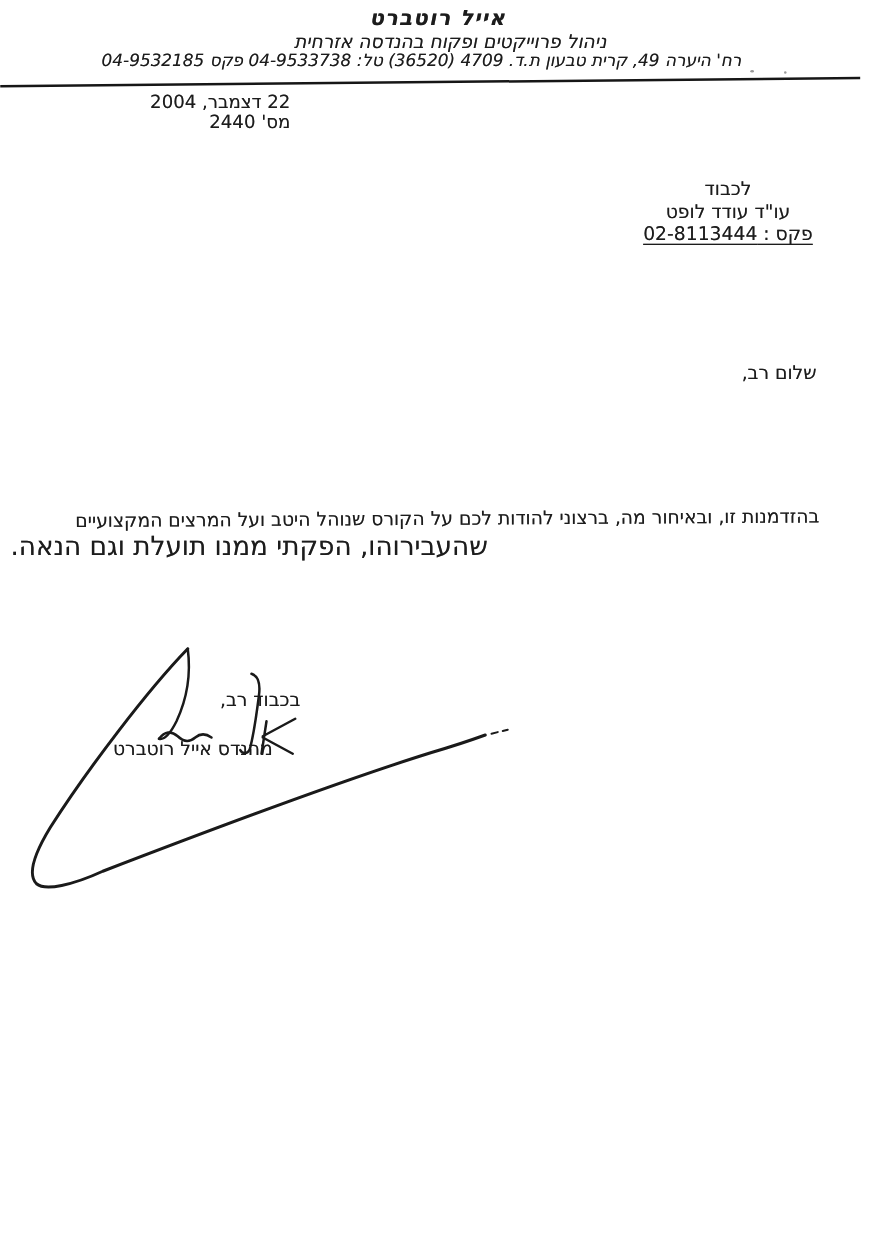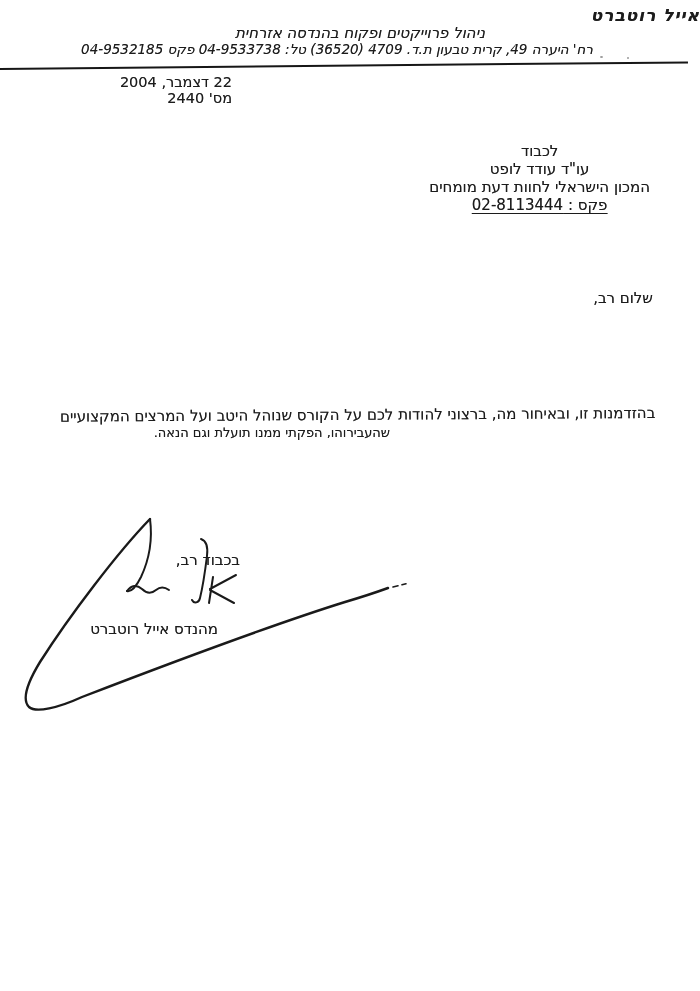--- a/index.html
+++ b/index.html
@@ -8,21 +8,21 @@
     width:700px;height:991px;
     background:#ffffff;
     overflow:hidden;
     font-family:"DejaVu Sans",sans-serif;
     color:#1c1c1c;
     direction:rtl;
   }
   .abs{position:absolute;white-space:nowrap;}
   
   .lh-name{
-    top:5px;left:0;right:0;
+    top:5px;left:0;right:0;text-align:center;
     font-size:17px;font-weight:700;font-style:italic;
     letter-spacing:1px;
   }
   .lh-tagline{
     top:24px;left:0;right:0;text-align:center;
     font-size:15px;font-style:italic;padding-left:20px;
   }
   .lh-address{
     top:41px;left:0;right:0;text-align:center;
     font-size:13.5px;font-style:italic;
@@ -36,24 +36,24 @@
   
   .date-line{top:74px;right:468px;font-size:14.5px;text-align:center;}
   .ref-line{top:90px;right:468px;font-size:14.5px;}
   
   .recipient{top:142px;right:50px;text-align:center;font-size:15px;line-height:18px;}
   .fax-line{text-decoration:underline;text-underline-offset:3px;}
   
   .greeting{top:289px;right:47px;font-size:15px;text-align:right;}
   .para1{top:368px;right:45px;font-size:15px;}
   .para2-l1{top:404px;right:45px;font-size:15px;transform:rotate(-0.35deg);transform-origin:right center;}
-  .para2-l2{top:425px;right:310px;font-size:13px;}
+  .para2-l2{top:425px;right:310px;font-size:21px;}
   
   .closing{top:551px;right:460px;font-size:15px;}
-  .signer{top:620px;right:482px;font-size:15px;}
+  .signer{top:590px;right:482px;font-size:15px;}
   
   .signature{position:absolute;left:0;top:500px;width:410px;height:230px;}
   .signature path{fill:none;stroke:#1a1a1a;stroke-linecap:round;stroke-linejoin:round;}
   
   .speck{position:absolute;background:#9a9a9a;border-radius:50%;}
   .speck.s1{left:600px;top:56px;width:3px;height:2px;}
   .speck.s2{left:627px;top:57px;width:2px;height:2px;}
   .txt{text-shadow:0 0 0.4px rgba(20,20,20,0.55);}
 </style>
 </head>
@@ -65,21 +65,20 @@
   <div class="abs lh-tagline txt">ניהול פרוייקטים ופקוח בהנדסה אזרחית</div>
   <div class="abs lh-address txt">רח' היערה 49, קרית טבעון ת.ד. 4709 (36520)  טל: 04-9533738  פקס 04-9532185</div>
   <div class="abs divider"></div>
 
   <div class="abs date-line txt">22 דצמבר, 2004</div>
   <div class="abs ref-line txt">מס' 2440</div>
 
   <div class="abs recipient">
     <div class="txt">לכבוד</div>
     <div class="txt">עו"ד עודד לופט</div>
-    <div class="txt">המכון הישראלי לחוות דעת מומחים</div>
     <div class="txt fax-line">פקס : 02-8113444</div>
   </div>
 
   <div class="abs greeting txt">שלום רב,</div>
   <div class="abs para2-l1 txt">בהזדמנות זו, ובאיחור מה, ברצוני להודות לכם על הקורס שנוהל היטב ועל המרצים המקצועיים</div>
   <div class="abs para2-l2 txt">שהעבירוהו, הפקתי ממנו תועלת וגם הנאה.</div>
 
   <div class="abs closing txt">בכבוד רב,</div>
   <div class="abs signer txt">מהנדס אייל רוטברט</div>
 

